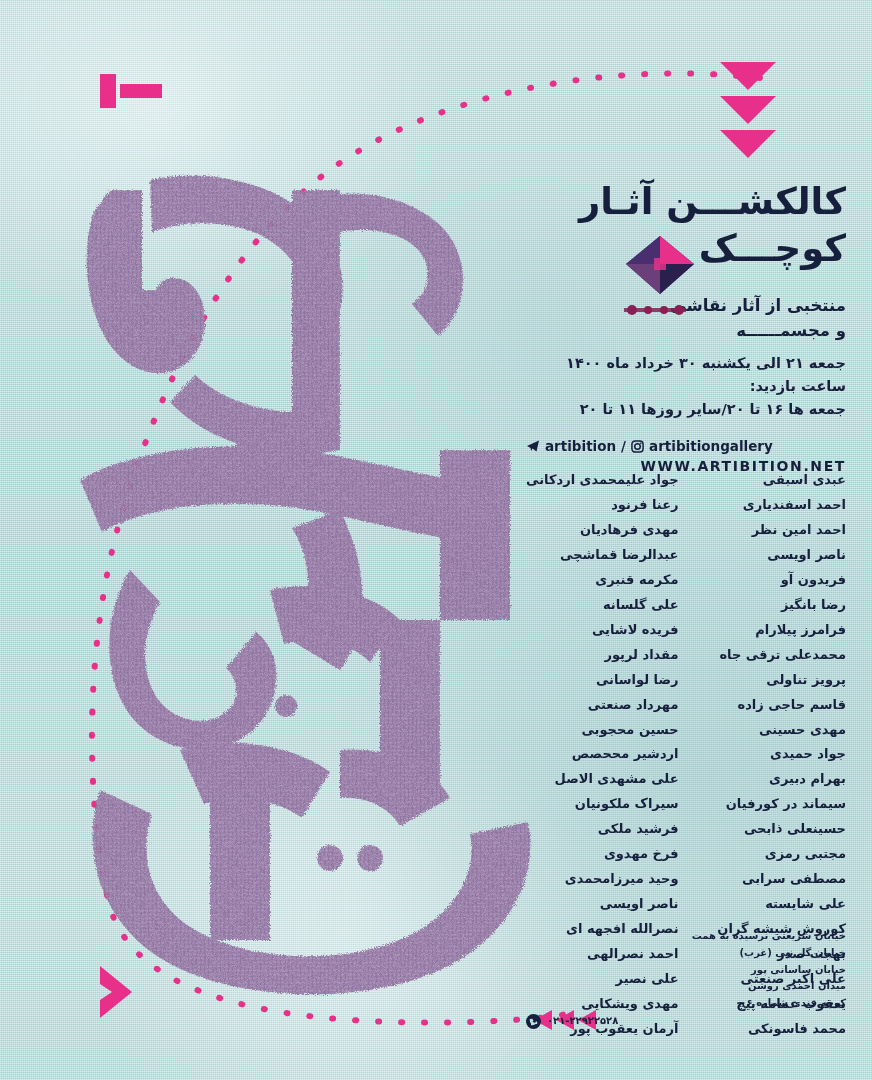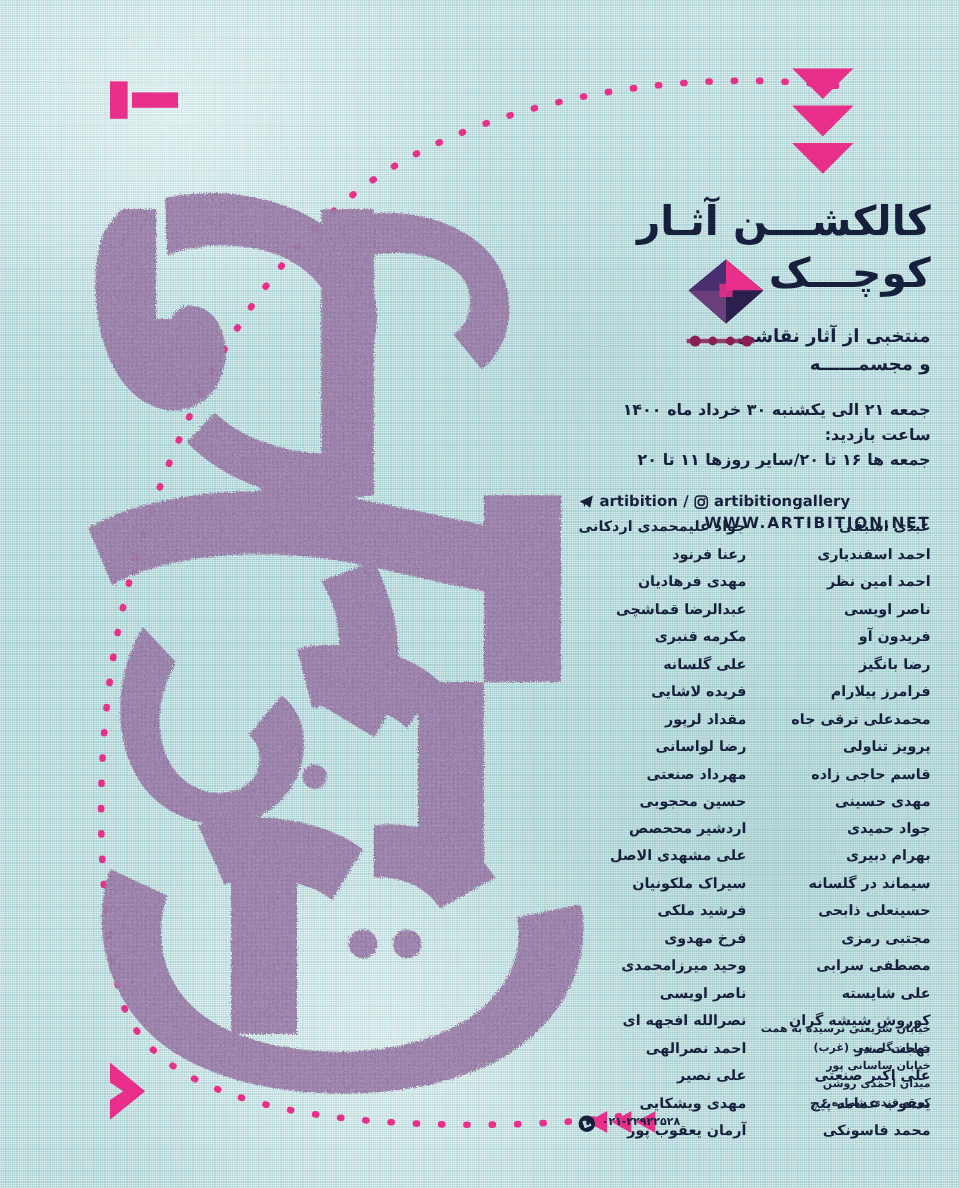--- a/index.html
+++ b/index.html
@@ -106,21 +106,21 @@
   }
   .gallery-mark {
     position: absolute;
     right: 160px;
     top: 124px;
     width: 62px;
     height: 16px;
   }
 
   .dates {
-    margin-top: 18px;
+    margin-top: 8px;
     font-size: 14.5px;
     font-weight: 700;
     line-height: 1.62;
     color: #16203c;
     direction: rtl;
   }
   .handles {
     margin-top: 14px;
     font-size: 13.5px;
     font-weight: 700;
@@ -337,21 +337,21 @@
       <div class="name">ناصر اویسی</div>
       <div class="name">فریدون آو</div>
       <div class="name">رضا بانگیز</div>
       <div class="name">فرامرز پیلارام</div>
       <div class="name">محمدعلی ترقی جاه</div>
       <div class="name">پرویز تناولی</div>
       <div class="name">قاسم حاجی زاده</div>
       <div class="name">مهدی حسینی</div>
       <div class="name">جواد حمیدی</div>
       <div class="name">بهرام دبیری</div>
-      <div class="name">سیماند در گلسانه</div>
+      <div class="name">سیماند در کورفیان</div>
       <div class="name">حسینعلی ذابحی</div>
       <div class="name">مجتبی رمزی</div>
       <div class="name">مصطفی سرابی</div>
       <div class="name">علی شایسته</div>
       <div class="name">کوروش شیشه گران</div>
       <div class="name">بهجت صدر</div>
       <div class="name">علی اکبر صنعتی</div>
       <div class="name">یعقوب عمامه پیچ</div>
       <div class="name">محمد فاسونکی</div>
     </div>

